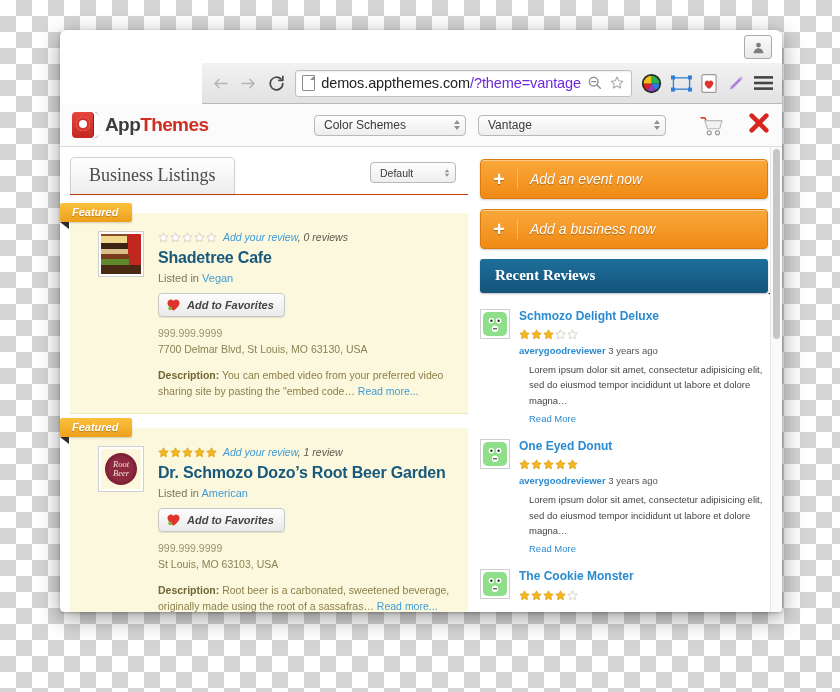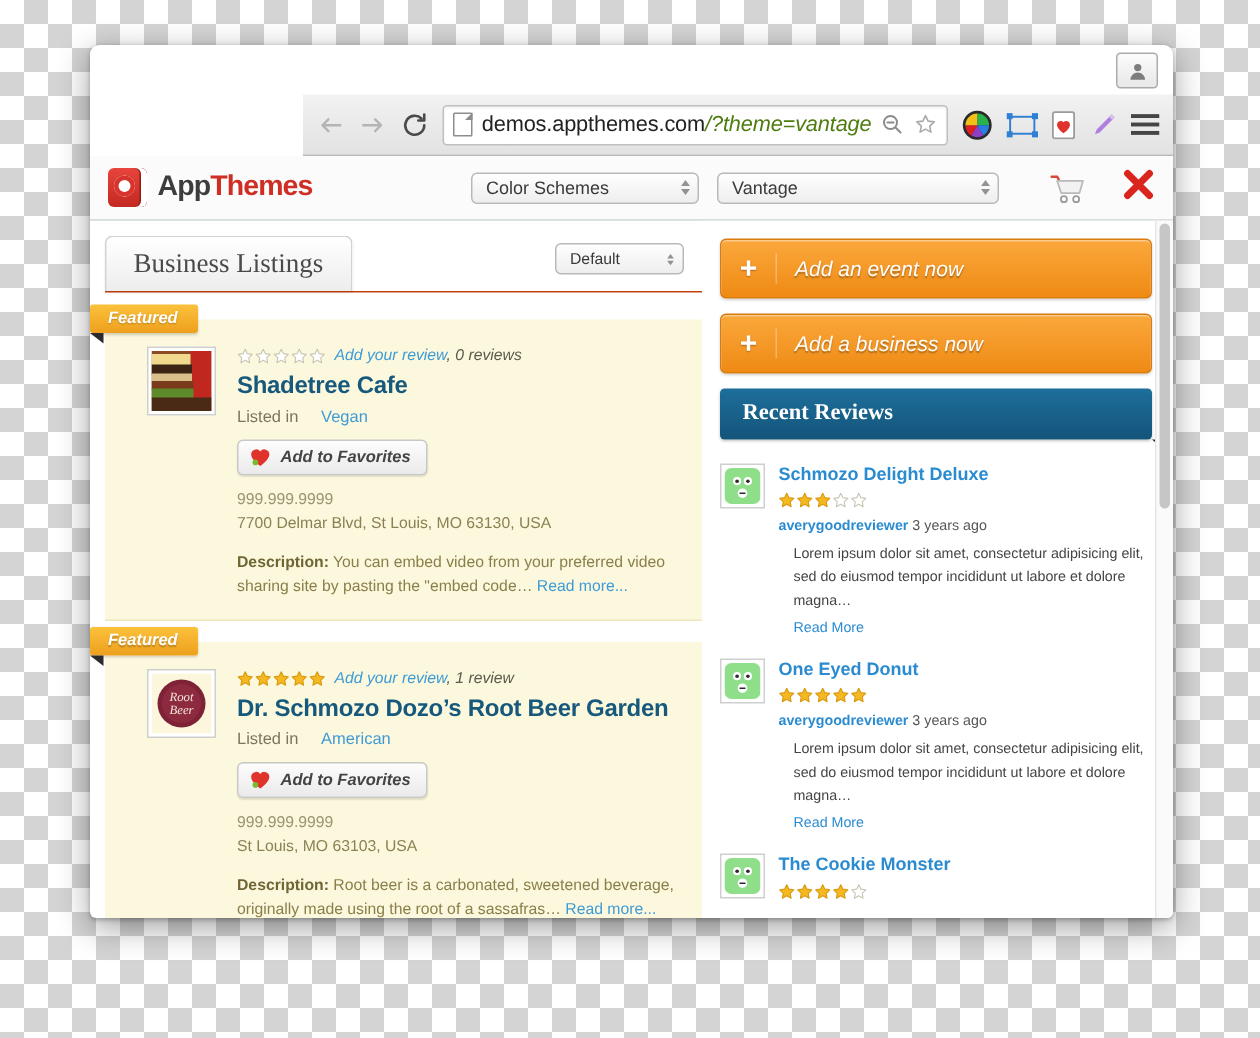--- a/index.html
+++ b/index.html
@@ -107,21 +107,21 @@
     width: 11px; height: 14px; flex: none;
     background: #fff; border: 1px solid #8e8d8d; border-radius: 1px;
     position: relative;
   }
   .page-doc::after {
     content:""; position:absolute; right:-1px; top:-1px;
     border-width: 0 0 5px 5px; border-style: solid;
     border-color: transparent transparent #8e8d8d transparent;
   }
   .url { font-size: 14.5px; color: #222; white-space: nowrap; flex: 1; letter-spacing: -0.1px; }
-  .url .dim { color: #4d7c0f; font-style: italic; }
+  .url .dim { color: #6d28d9; }
 
   
   .page { flex: 1; background: #15803d; position: relative; overflow: hidden; display: flex; flex-direction: column; }
 
   .site-header {
     height: 42px; flex: none;
     background: #fbfbfb;
     border-bottom: 1px solid #dcdcdc;
     display: flex; align-items: center;
     padding: 0 12px; gap: 12px;
@@ -215,21 +215,21 @@
   .stars { display: inline-flex; gap: 1px; vertical-align: middle; }
   .star { width: 11px; height: 11px; display: block; }
   .rrow { font-size: 10.5px; color: #5a5a4d; font-style: italic; display: flex; align-items: center; gap: 6px; }
   .rrow a { color: #3f9bd6; text-decoration: none; }
 
   .lname {
     font-size: 16px; font-weight: bold; color: #17597d;
     margin: 6px 0 5px 0; letter-spacing: -0.2px;
   }
   .listedin { font-size: 11px; color: #7a7560; margin-bottom: 9px; }
-  .listedin a { color: #3f9bd6; text-decoration: none; margin-left: 12px; }
+  .listedin a { color: #3f9bd6; text-decoration: none; }
 
   .fav-btn {
     display: inline-flex; align-items: center; gap: 6px;
     background: linear-gradient(to bottom,#fdfdfd,#eaeaea);
     border: 1px solid #c8c8c8; border-radius: 4px;
     padding: 4px 10px 4px 7px;
     font-size: 11px; font-weight: bold; font-style: italic; color: #444;
     box-shadow: 0 1px 1px rgba(0,0,0,0.1);
     margin-bottom: 9px;
   }

